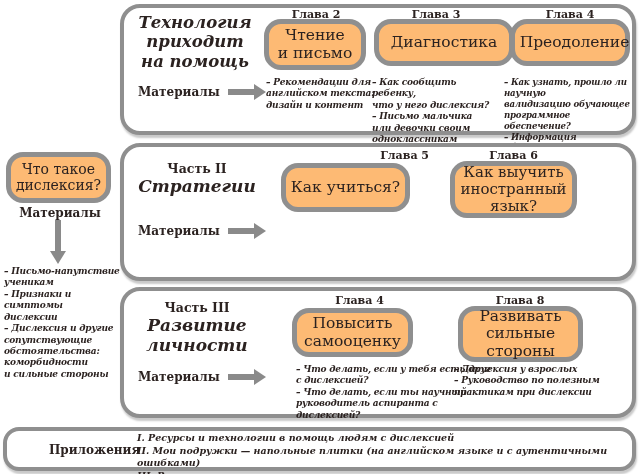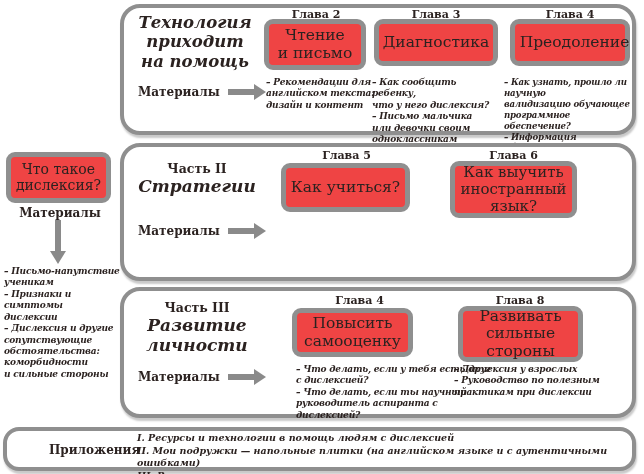--- a/index.html
+++ b/index.html
@@ -12,22 +12,22 @@
     border:4px solid #8f8f8f;border-radius:20px;
     box-shadow:1px 3px 2px #c9c9c9;
   }
   .abs{position:absolute;}
   .part-label{font-size:12.5px;font-weight:bold;text-align:center;}
   .part-title{font-size:16.5px;font-weight:bold;font-style:italic;line-height:1.18;text-align:center;white-space:pre-line;}
   .materials-row{position:absolute;display:flex;align-items:center;}
   .materials-label{font-size:12px;font-weight:bold;}
   .chap-label{position:absolute;font-size:11px;font-weight:bold;text-align:center;}
   .chapbox{
-    position:absolute;box-sizing:border-box;background:#ef4444;
-    border:5px solid #8f8f8f;border-radius:9px;
+    position:absolute;box-sizing:border-box;background:#fdba74;
+    border:5px solid #8f8f8f;border-radius:17px;
     display:flex;align-items:center;justify-content:center;
     text-align:center;font-size:15.5px;line-height:1.12;white-space:pre-line;
   }
   .bullets{
     position:absolute;font-size:9px;font-weight:bold;font-style:italic;
     line-height:1.27;letter-spacing:-0.2px;white-space:pre-line;
   }
   
   .arrow-right{position:relative;display:inline-block;width:38px;height:16px;margin-left:8px;}
   .arrow-right .shaft{position:absolute;left:0;top:5px;width:26px;height:6px;background:#8a8a8a;}
@@ -82,21 +82,21 @@
     </div>
 
     <div class="chap-label" style="left:138px;top:0;width:108px;">Глава 2</div>
     <div class="chapbox" style="left:140px;top:11px;width:102px;height:51px;">Чтение
 и письмо</div>
     <div class="bullets" style="left:142px;top:69px;width:112px;">– Рекомендации для
 английском текста:
 дизайн и контент</div>
 
     <div class="chap-label" style="left:250px;top:0;width:124px;">Глава 3</div>
-    <div class="chapbox" style="left:250px;top:11px;width:124px;height:47px;">Диагностика</div>
+    <div class="chapbox" style="left:250px;top:11px;width:140px;height:47px;">Диагностика</div>
     <div class="bullets" style="left:248px;top:69px;width:126px;">– Как сообщить ребенку,
 что у него дислексия?
 – Письмо мальчика
 или девочки своим
 одноклассникам</div>
 
     <div class="chap-label" style="left:386px;top:0;width:120px;">Глава 4</div>
     <div class="chapbox" style="left:386px;top:11px;width:120px;height:47px;padding-left:9px;">Преодоление</div>
     <div class="bullets" style="left:380px;top:69px;width:128px;font-size:8.6px;">– Как узнать, прошло ли научную
 валидизацию обучающее
@@ -111,21 +111,21 @@
       <div class="part-title" style="font-size:17px;">Стратегии</div>
     </div>
     <div class="materials-row" style="left:14px;top:76px;">
       <span class="materials-label">Материалы</span>
       <span class="arrow-right">
         <span class="shaft"></span>
         <span class="head"></span>
       </span>
     </div>
 
-    <div class="chap-label" style="left:155px;top:2px;width:135px;">Глава 5</div>
+    <div class="chap-label" style="left:170px;top:2px;width:135px;text-align:right;">Глава 5</div>
     <div class="chapbox" style="left:157px;top:16px;width:129px;height:49px;">Как учиться?</div>
 
     <div class="chap-label" style="left:326px;top:2px;width:127px;">Глава 6</div>
     <div class="chapbox" style="left:326px;top:14px;width:127px;height:57px;font-size:15px;">Как выучить
 иностранный
 язык?</div>
   </div>
 
   <div class="section" style="left:120px;top:287px;width:516px;height:131px;">
     <div class="abs" style="left:8px;top:9px;width:130px;">

